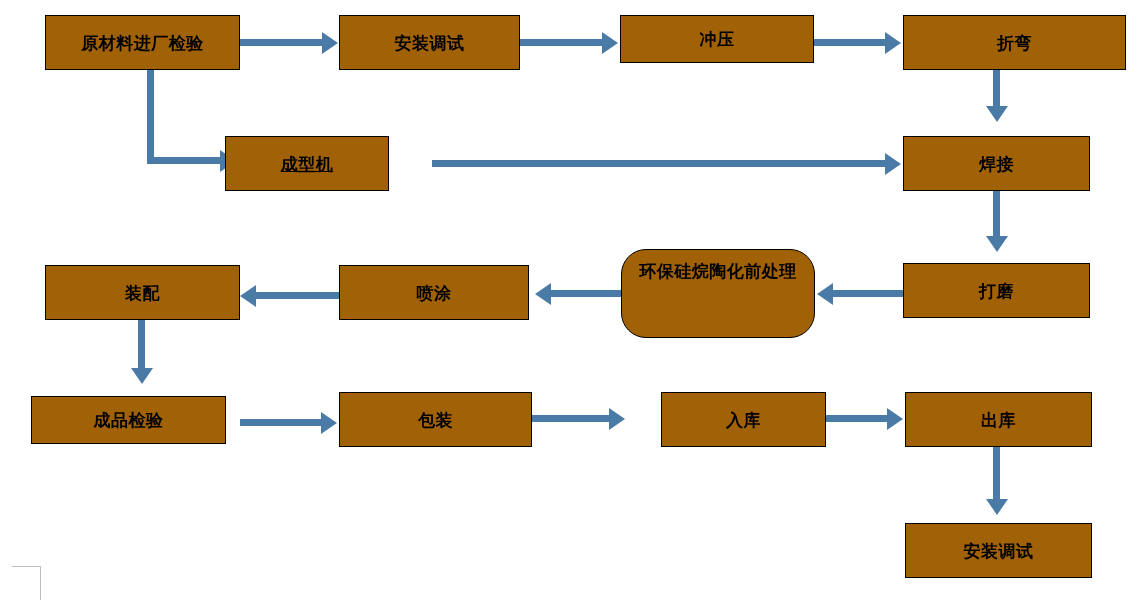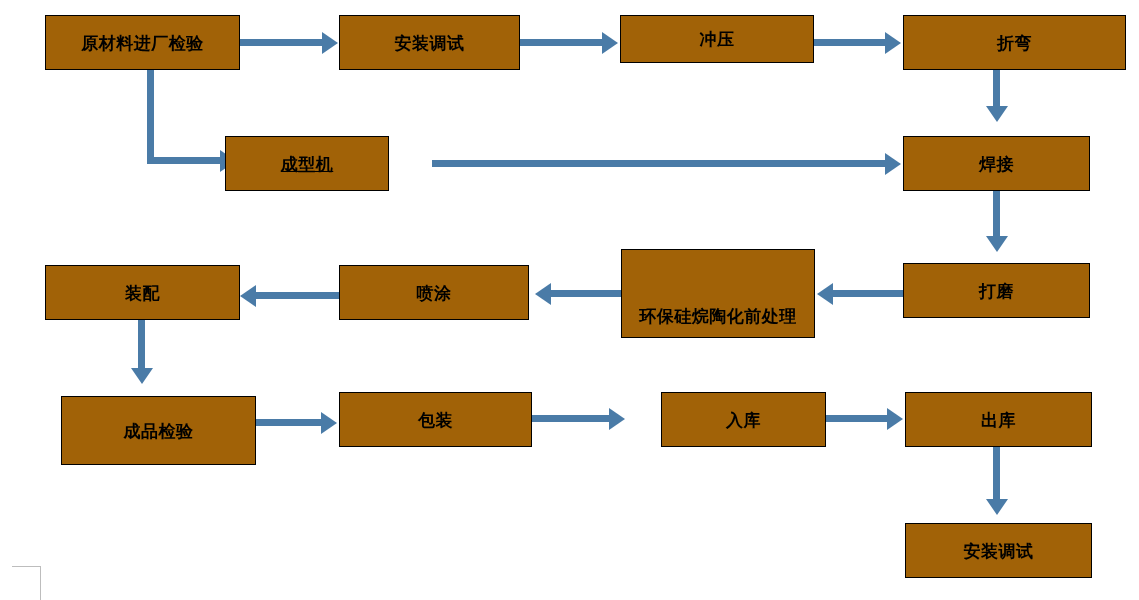--- a/index.html
+++ b/index.html
@@ -25,22 +25,23 @@
     color:#000000;
     font-weight:bold;
     font-size:17px;
     line-height:30px;
     letter-spacing:0.5px;
     font-family:"DejaVu Sans","Liberation Sans",sans-serif;
     z-index:3;
   }
   .node .lbl{display:block;width:100%;padding:0 4px;}
   .node.wrap{
-    align-items:flex-end;
+    align-items:flex-start;
     line-height:42px;
+    border-radius:25px;
   }
   
   .conn{position:absolute;z-index:1;}
   .hbar{position:absolute;background:var(--acc);height:7px;z-index:1;}
   .vbar{position:absolute;background:var(--acc);width:7px;z-index:1;}
   .head{position:absolute;width:0;height:0;z-index:2;}
   .head.right{
     border-top:11px solid transparent;
     border-bottom:11px solid transparent;
     border-left:16px solid var(--acc);
@@ -100,21 +101,21 @@
   </div>
 
   <div class="node" style="left:45px;top:265px;width:195px;height:55px;">
     <span class="lbl">装配</span>
   </div>
 
   <div class="node" style="left:339px;top:265px;width:190px;height:55px;">
     <span class="lbl">喷涂</span>
   </div>
 
-  <div class="node" style="left:61px;top:396px;width:195px;height:69px;">
+  <div class="node" style="left:31px;top:396px;width:195px;height:48px;">
     <span class="lbl">成品检验</span>
   </div>
 
   <div class="node" style="left:339px;top:392px;width:193px;height:55px;">
     <span class="lbl">包装</span>
   </div>
 
   <div class="node" style="left:627px;top:392px;width:165px;height:55px;margin-left:34px;">
     <span class="lbl">入库</span>
   </div>

